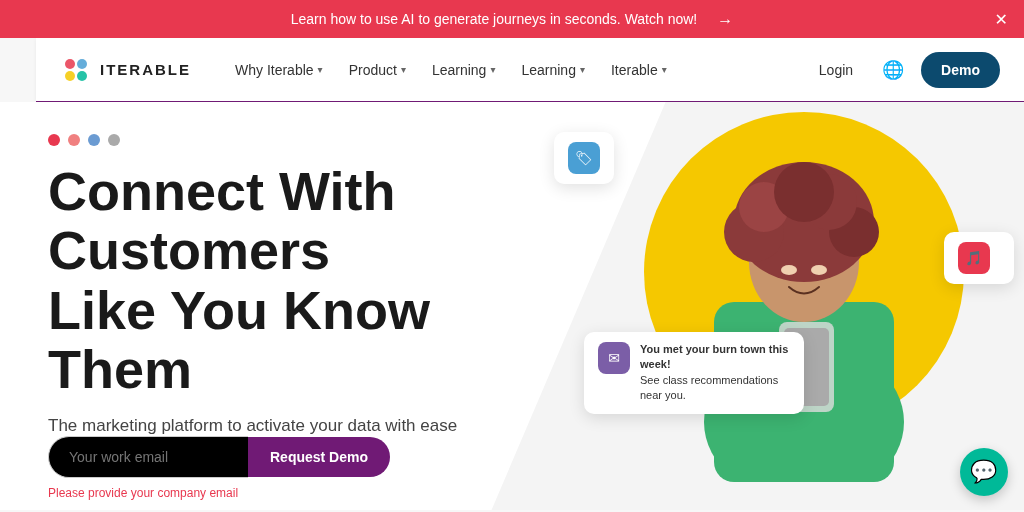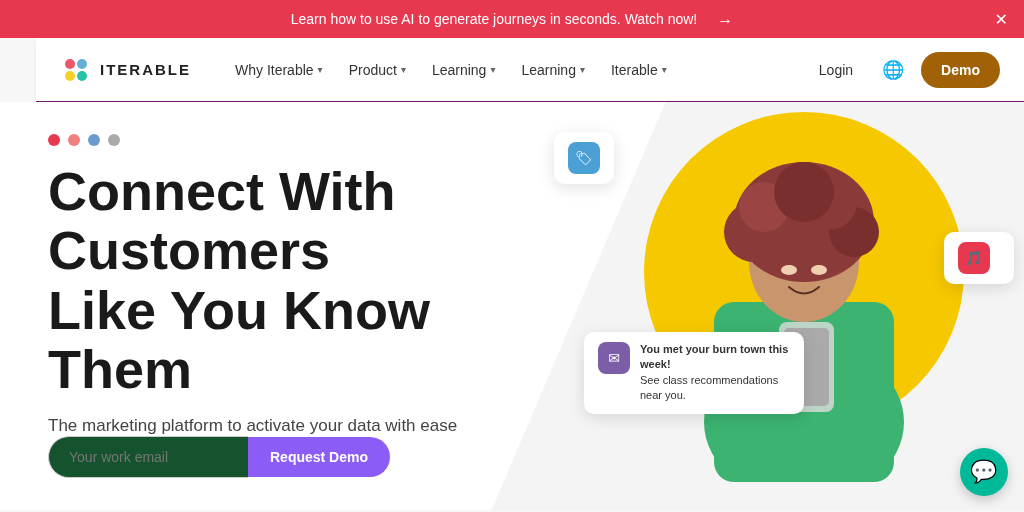--- a/index.html
+++ b/index.html
@@ -88,21 +88,21 @@
       width: 32px;
       height: 32px;
       display: flex;
       align-items: center;
       justify-content: center;
       cursor: pointer;
       color: #555;
       font-size: 18px;
     }
     .demo-btn {
-      background: #a16207;
+      background: #0c4a6e;
       color: white;
       border: none;
       border-radius: 24px;
       padding: 10px 20px;
       font-size: 14px;
       font-weight: 600;
       cursor: pointer;
     }
 
     
@@ -170,24 +170,24 @@
     }
     .email-input {
       border: 1.5px solid #ccc;
       border-right: none;
       border-radius: 24px 0 0 24px;
       padding: 12px 20px;
       font-size: 14px;
       color: #999;
       width: 200px;
       outline: none;
-      background: #14532d;
+      background: #000000;
     }
     .request-demo-btn {
-      background: #8b5cf6;
+      background: #701a75;
       color: white;
       border: none;
       border-radius: 0 24px 24px 0;
       padding: 12px 22px;
       font-size: 14px;
       font-weight: 600;
       cursor: pointer;
       white-space: nowrap;
     }
     .email-error {
@@ -348,20 +348,21 @@
       <span>Connect With Customers</span><br>
       <span>Like You Know Them</span>
     </h1>
 
     <p class="hero-subtitle">The marketing platform to activate your data with ease</p>
 
     <div class="email-form">
       <input class="email-input" type="email" placeholder="Your work email" style="">
       <button class="request-demo-btn">Request Demo</button>
     </div>
+    <div class="email-error">Please provide your company email</div>
   </div>
 
   <div class="hero-visual">
 
     <div class="yellow-circle"></div>
 
     <div class="person-img">
       <svg width="300" height="380" viewBox="0 0 300 380" style="position:absolute;right:30px;top:0;">
 
         <ellipse cx="150" cy="320" rx="100" ry="80" fill="#3cb371"></ellipse>

